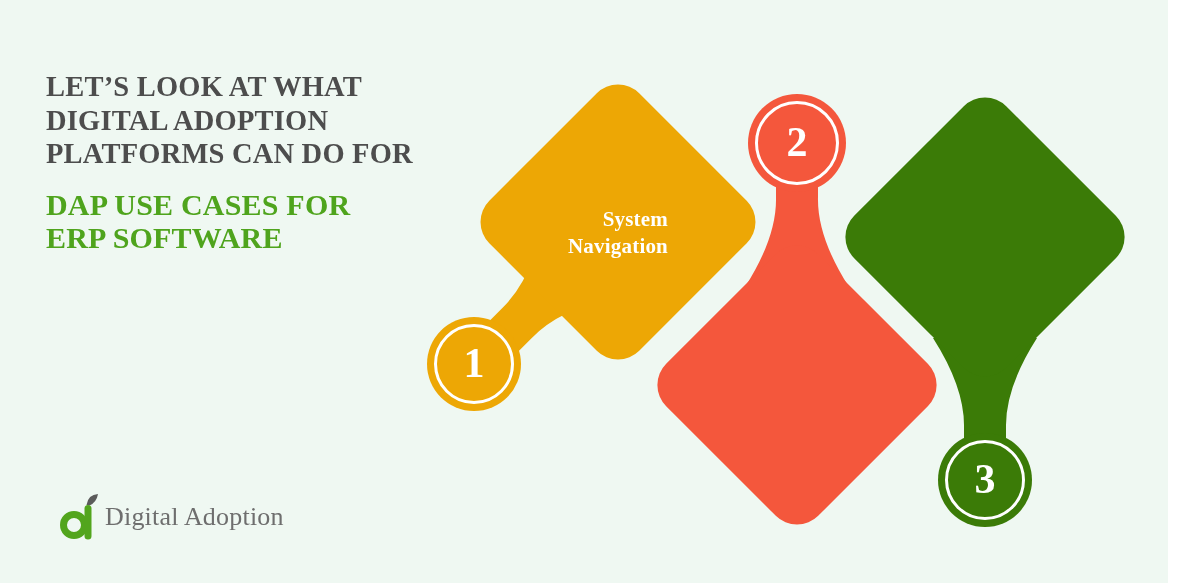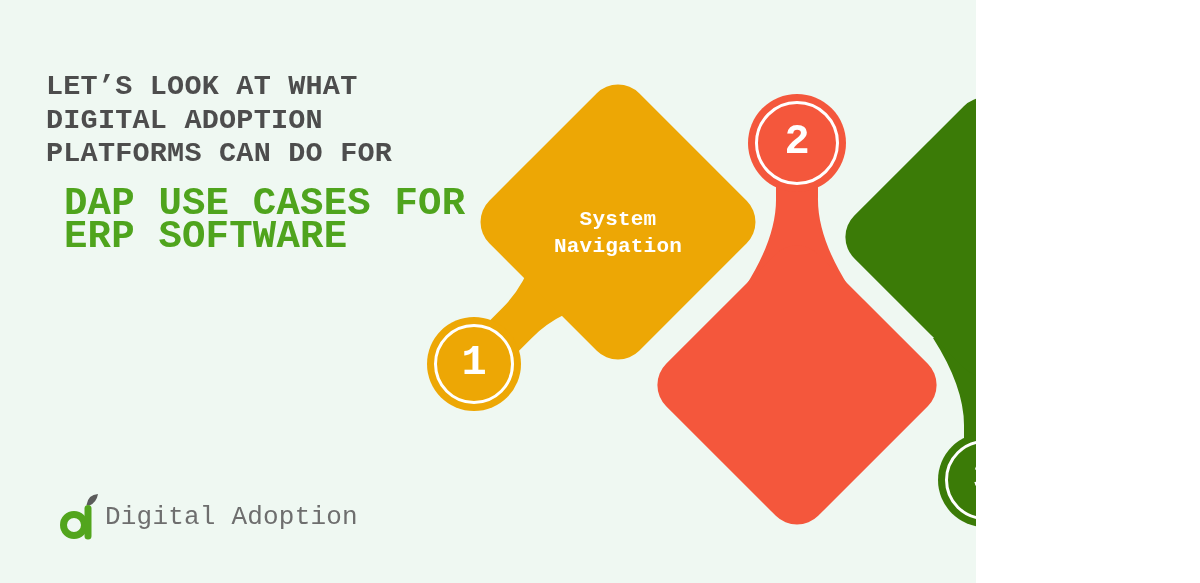--- a/index.html
+++ b/index.html
@@ -1,37 +1,37 @@
 <!DOCTYPE html>
 <html><head>
 <meta charset="utf-8">
 <style>
   html,body{margin:0;padding:0;}
   .canvas{
     position:relative;
-    width:976px;height:583px;
+    width:1168px;height:583px;
     overflow:hidden;
-    font-family:Liberation Mono, monospace;
+    font-family:Liberation Serif, serif;
     background:#EFF8F2;
   }
   .headline{
     position:absolute;left:46px;top:70px;
     font-size:28.5px;line-height:33.5px;font-weight:bold;
     letter-spacing:.2px;white-space:pre-line;margin:0;
   }
   .subtitle{
-    position:absolute;left:64px;top:188px;
-    font-size:39px;line-height:33px;font-weight:bold;
+    position:absolute;left:46px;top:188px;
+    font-size:30px;line-height:33px;font-weight:bold;
     letter-spacing:.2px;white-space:pre-line;margin:0;
   }
   .diagram-svg{position:absolute;left:0;top:0;}
   .diamond-label{
     position:absolute;transform:translate(-50%,-50%);
     font-size:21px;font-weight:bold;line-height:1.3;
-    letter-spacing:.2px;text-align:center;white-space:pre-line;
+    letter-spacing:.2px;text-align:right;white-space:pre-line;
   }
   .node-number{
     position:absolute;transform:translate(-50%,-54%);
     font-size:42px;font-weight:bold;
   }
   .label-1{left:618px;top:233px;}
   .label-2{left:797px;top:393px;}
   .label-3{left:985px;top:247px;}
   .num-1{left:474px;top:365px;}
   .num-2{left:797px;top:144px;}

